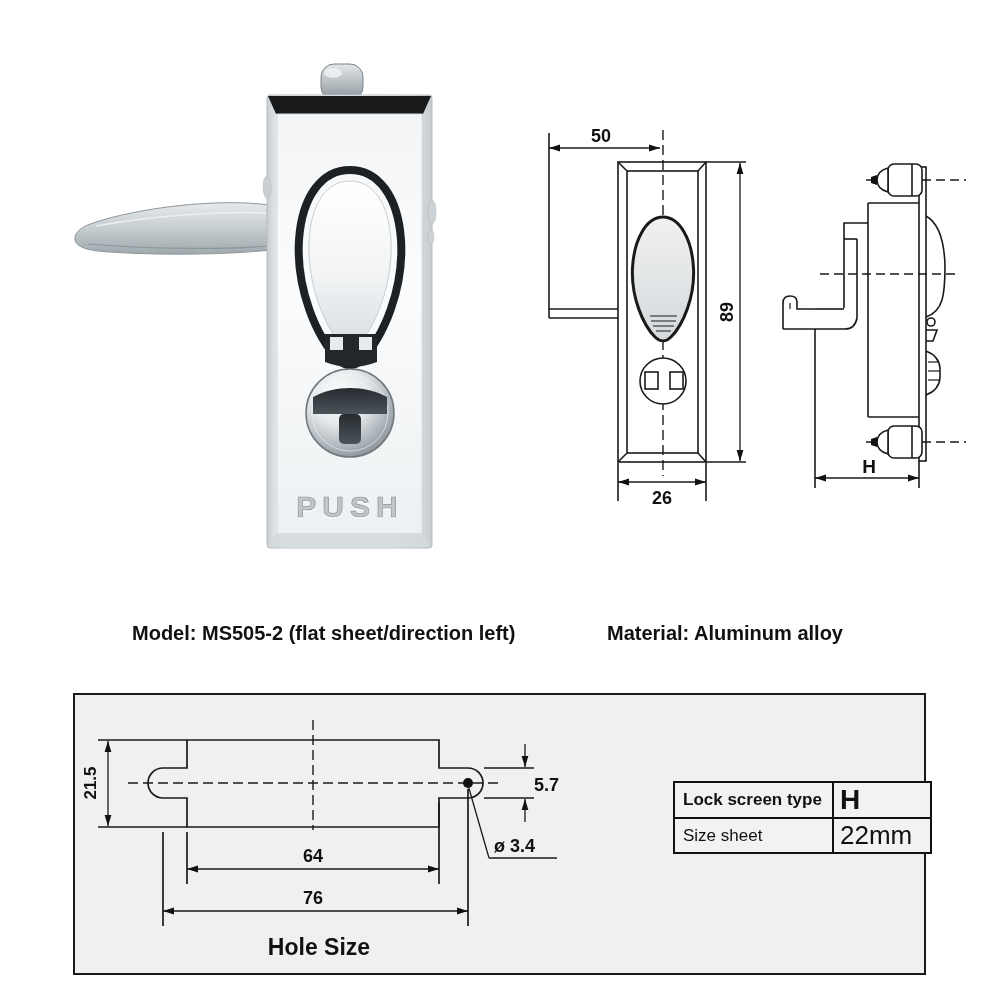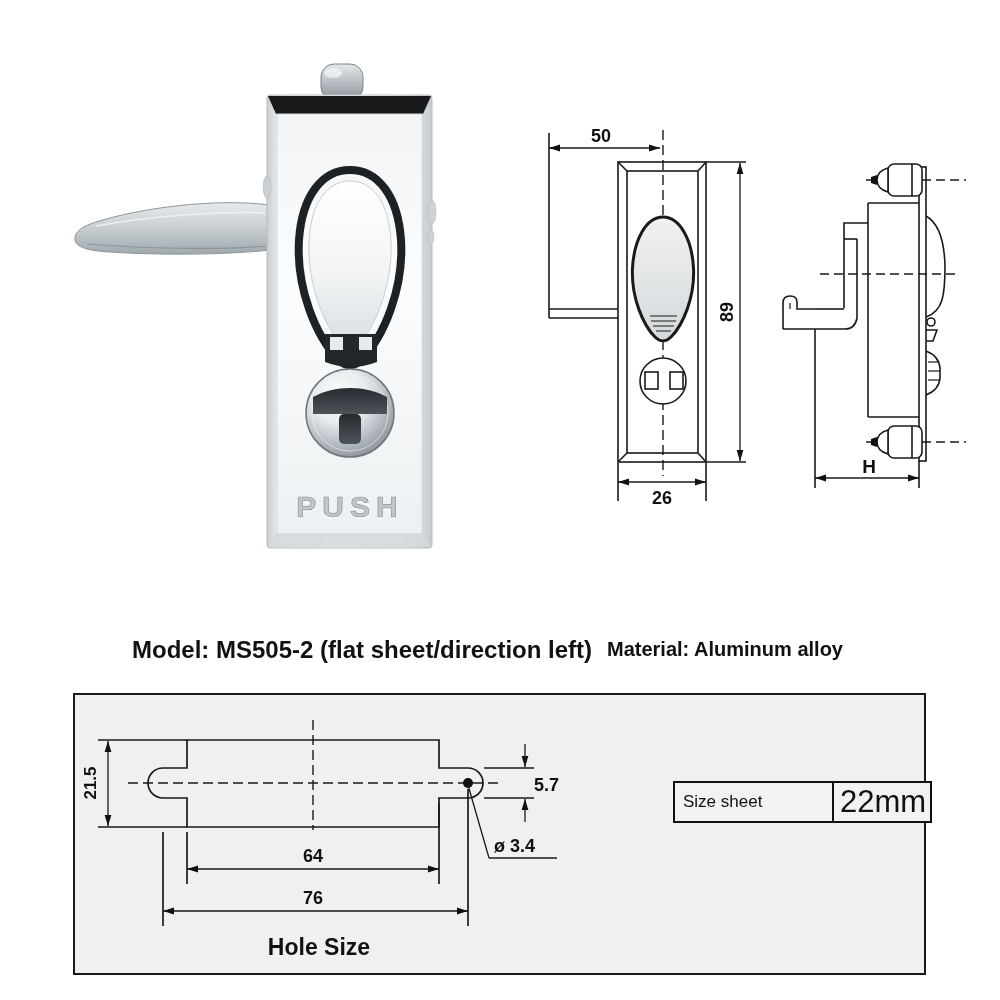--- a/index.html
+++ b/index.html
@@ -6,26 +6,26 @@
   .stage{
     position:relative;width:1000px;height:1000px;background:#ffffff;overflow:hidden;
     font-family:"Liberation Sans",sans-serif;color:#111;
   }
   .gray-box{
     position:absolute;left:73px;top:693px;width:849px;height:278px;
     background:#f0f0ee;border:2px solid #1a1a1a;z-index:1;
   }
   svg.art{position:absolute;left:0;top:0;z-index:2;}
   .caption{position:absolute;left:0;top:618px;width:1000px;height:34px;z-index:3;}
-  .caption .model{position:absolute;left:132px;top:4px;font-size:24px;font-weight:bold;white-space:nowrap;margin-top:14px;}
-  .caption .material{position:absolute;left:607px;top:20px;font-size:20px;font-weight:bold;white-space:nowrap;}
+  .caption .model{position:absolute;left:132px;top:4px;font-size:20px;font-weight:bold;white-space:nowrap;}
+  .caption .material{position:absolute;left:607px;top:4px;font-size:20px;font-weight:bold;white-space:nowrap;}
   table.spec{position:absolute;left:673px;top:781px;border-collapse:collapse;z-index:3;}
   table.spec td{border:2px solid #111;background:#f2f2f0;vertical-align:middle;}
   table.spec td.lbl{width:148px;height:29px;padding-left:8px;font-size:17px;}
-  table.spec td.val{width:89px;padding-left:6px;font-size:31px;}
+  table.spec td.val{width:89px;padding-left:6px;font-size:26px;}
   table.spec tr.hdr td.lbl{font-weight:bold;}
   table.spec tr.hdr td.val{font-size:28px;font-weight:bold;}
   .dimtxt{font-family:"Liberation Sans",sans-serif;font-weight:bold;fill:#111;}
 </style>
 </head>
 <body>
 
 <div class="stage">
 
   <div class="gray-box"></div>
@@ -225,20 +225,24 @@
     <text class="dimtxt" x="319" y="955" text-anchor="middle" font-size="23">Hole Size</text>
   </svg>
 
   <div class="caption">
     <div class="model">Model: MS505-2 (flat sheet/direction left)</div>
     <div class="material">Material: Aluminum alloy</div>
   </div>
 
   <table class="spec">
     <tbody>
+        <tr class="hdr">
+      <td class="lbl">Lock screen type</td>
+      <td class="val">H</td>
+    </tr>
     <tr>
       <td class="lbl">Size sheet</td>
       <td class="val">22mm</td>
     </tr>
   </tbody>
     </table>
 
 </div>
 
 </body></html>

